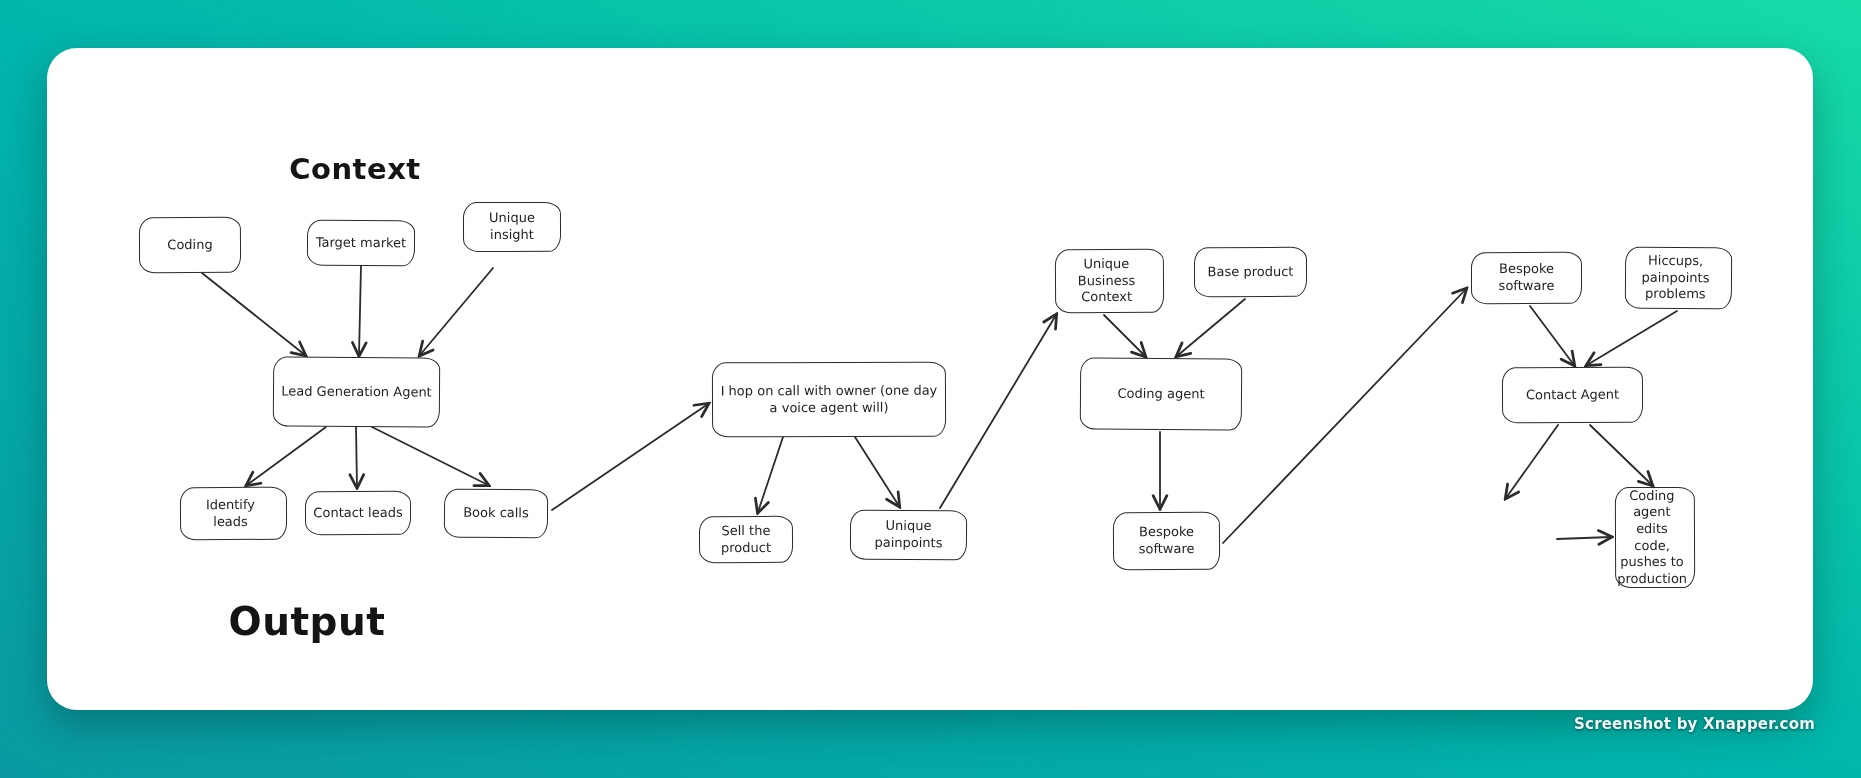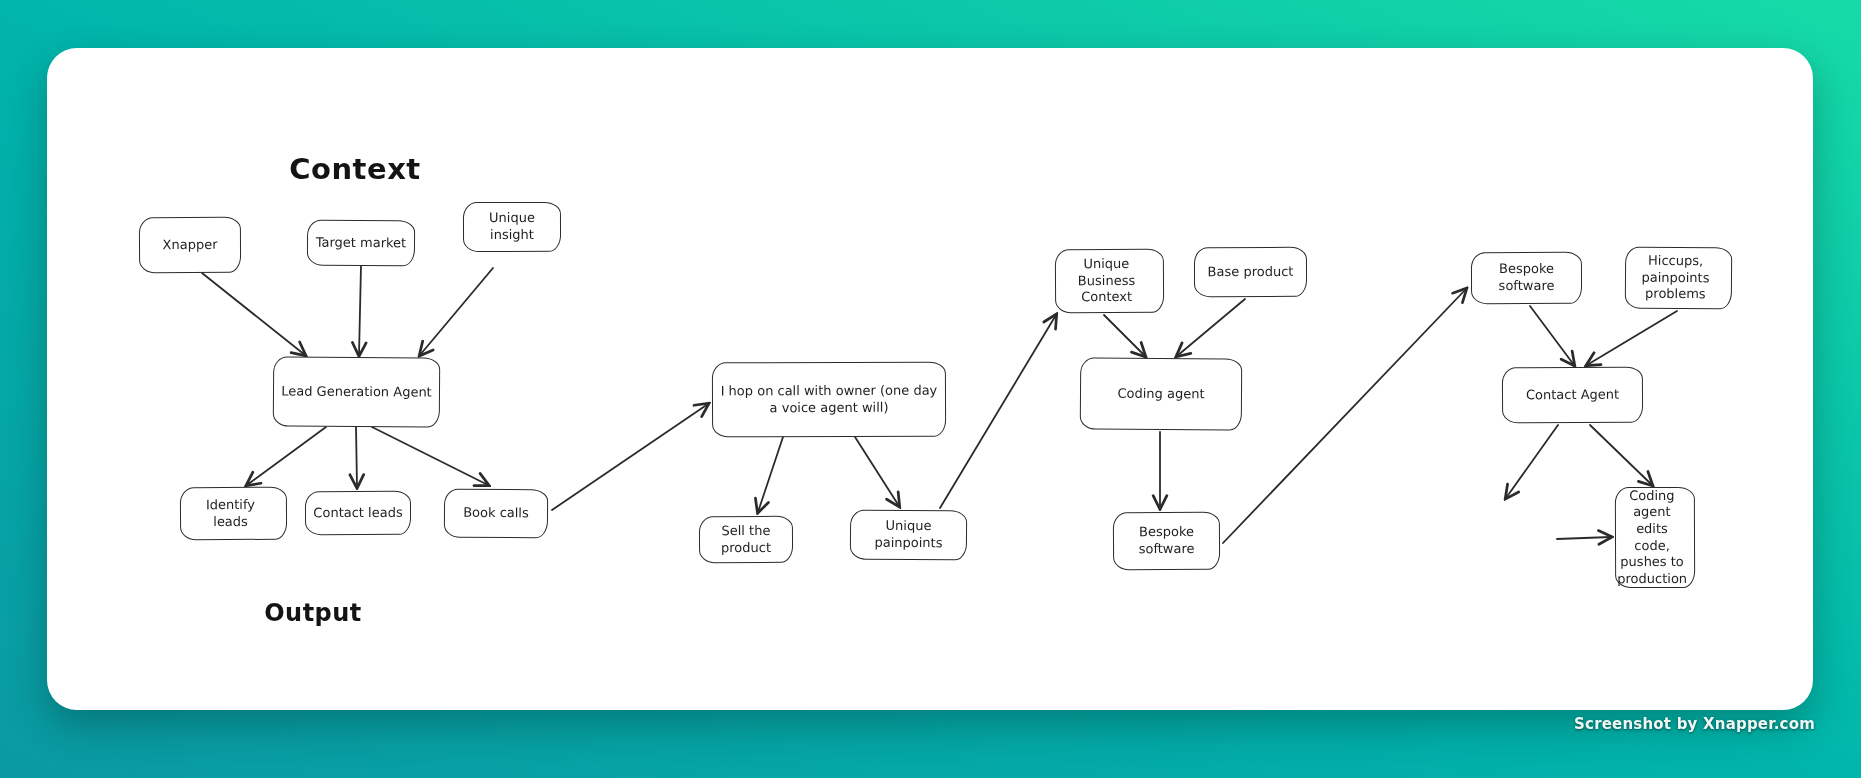--- a/index.html
+++ b/index.html
@@ -22,21 +22,21 @@
     border-radius:14px 17px 12px 16px / 16px 12px 17px 13px;
     color:#1f1f1f;font-size:13px;line-height:1.28;padding:2px 6px;
   }
   .tight{padding-left:13px;padding-right:19px}
   .r1{transform:rotate(-.35deg)} .r2{transform:rotate(.4deg)} .r3{transform:rotate(-.2deg)}
   .heading{
     position:absolute;color:#141414;font-weight:700;text-align:center;
     letter-spacing:.5px;
   }
   .heading-context{left:238px;top:104px;width:140px;font-size:29px}
-  .heading-output{left:186px;top:551px;width:160px;font-size:24px}
+  .heading-output{left:180px;top:551px;width:160px;font-size:39px}
   .watermark{
     position:absolute;right:46px;bottom:45px;font-size:15px;font-weight:700;
     color:#eef7f4;text-shadow:0 1px 3px rgba(0,0,0,.5);letter-spacing:.2px;
   }
 </style>
 </head>
 <body>
 
 <div class="card">
 
@@ -63,21 +63,21 @@
     <line x1="1483" y1="258" x2="1527" y2="317" marker-end="url(#arrow)"></line>
     <line x1="1630" y1="263" x2="1540" y2="317" marker-end="url(#arrow)"></line>
     <line x1="1511" y1="377" x2="1459" y2="450" marker-end="url(#arrow)"></line>
     <line x1="1543" y1="377" x2="1605" y2="437" marker-end="url(#arrow)"></line>
     <line x1="1510" y1="491" x2="1564" y2="489" marker-end="url(#arrow)"></line>
   </svg>
 
   <div class="heading heading-context">Context</div>
   <div class="heading heading-output">Output</div>
 
-  <div class="node r1" style="left:92px;top:169px;width:102px;height:56px">Xnapper</div>
+  <div class="node r1" style="left:92px;top:169px;width:102px;height:56px">Coding</div>
   <div class="node r2" style="left:260px;top:172px;width:108px;height:46px">Target market</div>
   <div class="node r3" style="left:416px;top:154px;width:98px;height:50px">Unique insight</div>
   <div class="node r2" style="left:226px;top:309px;width:167px;height:70px">Lead Generation Agent</div>
   <div class="node tight r1" style="left:133px;top:439px;width:107px;height:53px">Identify leads</div>
   <div class="node r3" style="left:258px;top:443px;width:106px;height:44px">Contact leads</div>
   <div class="node r2" style="left:397px;top:441px;width:104px;height:49px">Book calls</div>
   <div class="node r3" style="left:665px;top:314px;width:234px;height:75px">I hop on call with owner (one day a voice agent will)</div>
   <div class="node r1" style="left:652px;top:468px;width:94px;height:47px">Sell the product</div>
   <div class="node r2" style="left:803px;top:462px;width:117px;height:50px">Unique painpoints</div>
   <div class="node tight r1" style="left:1008px;top:201px;width:109px;height:64px">Unique Business Context</div>

